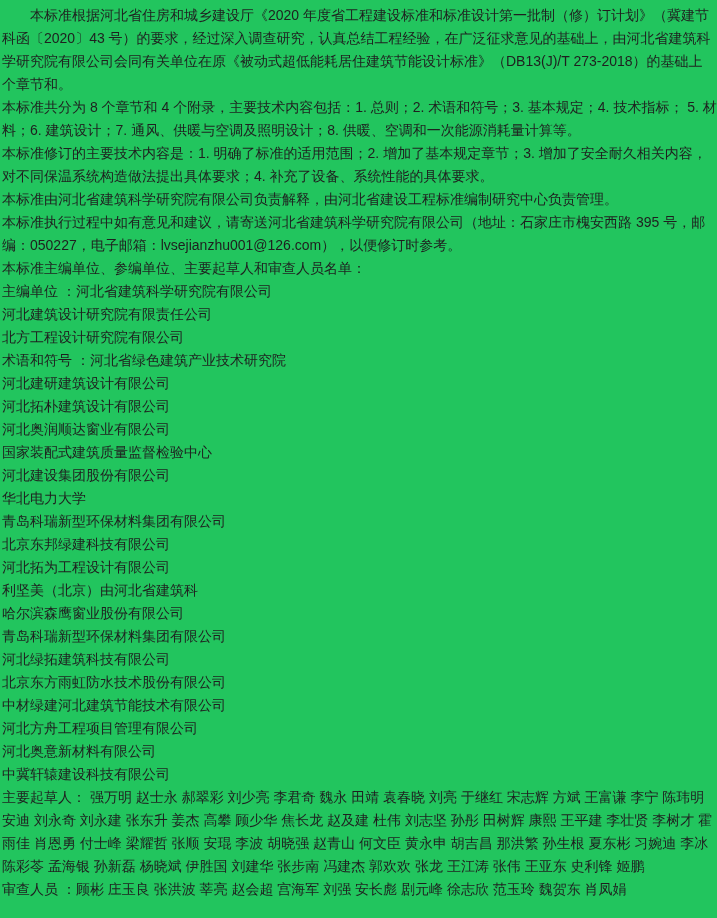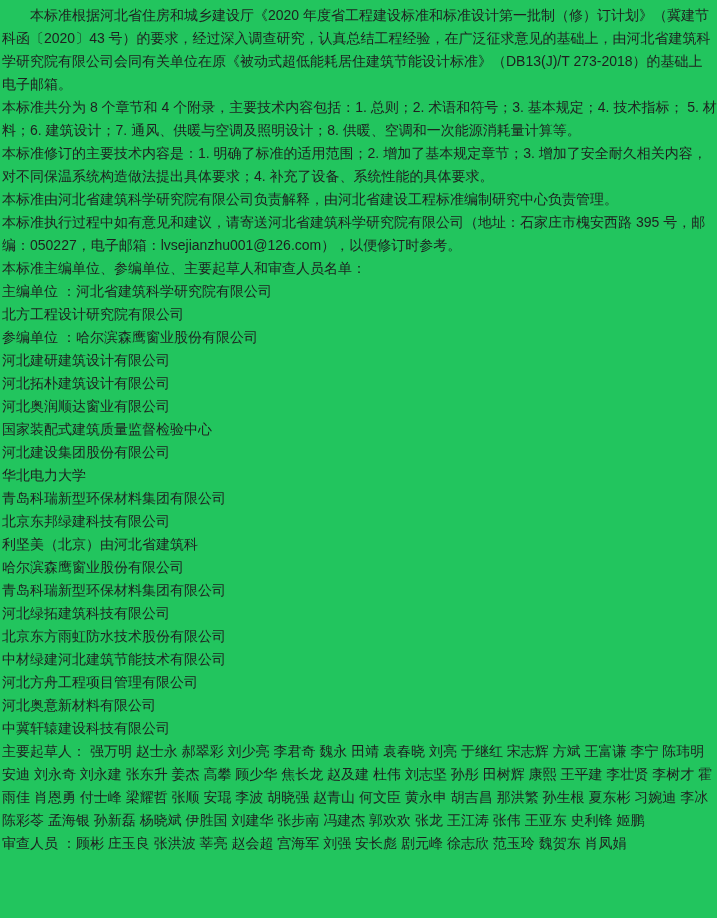--- a/index.html
+++ b/index.html
@@ -28,21 +28,21 @@
 </style>
 </head>
 <body>
 
 <div class="page">
 
   <div class="para">
     <div class="line indent">本标准根据河北省住房和城乡建设厅《2020 年度省工程建设标准和标准设计第一批制（修）订计划》（冀建节</div>
     <div class="line">科函〔2020〕43 号）的要求，经过深入调查研究，认真总结工程经验，在广泛征求意见的基础上，由河北省建筑科</div>
     <div class="line">学研究院有限公司会同有关单位在原《被动式超低能耗居住建筑节能设计标准》（DB13(J)/T 273-2018）的基础上</div>
-    <div class="line">电子邮箱。</div>
+    <div class="line">个章节和。</div>
   </div>
 
   <div class="para">
     <div class="line">本标准共分为 8 个章节和 4 个附录，主要技术内容包括：1. 总则；2. 术语和符号；3. 基本规定；4. 技术指标； 5. 材</div>
     <div class="line">料；6. 建筑设计；7. 通风、供暖与空调及照明设计；8. 供暖、空调和一次能源消耗量计算等。</div>
   </div>
 
   <div class="para">
     <div class="line">本标准修订的主要技术内容是：1. 明确了标准的适用范围；2. 增加了基本规定章节；3. 增加了安全耐久相关内容，</div>
     <div class="line">对不同保温系统构造做法提出具体要求；4. 补充了设备、系统性能的具体要求。</div>
@@ -56,33 +56,35 @@
     <div class="line">本标准执行过程中如有意见和建议，请寄送河北省建筑科学研究院有限公司（地址：石家庄市槐安西路 395 号，邮</div>
     <div class="line">编：050227，电子邮箱：lvsejianzhu001@126.com），以便修订时参考。</div>
   </div>
 
   <div class="para">
     <div class="line">本标准主编单位、参编单位、主要起草人和审查人员名单：</div>
   </div>
 
   <div class="para">
     <div class="line">主编单位 ：河北省建筑科学研究院有限公司</div>
+    <div class="line">河北建筑设计研究院有限责任公司</div>
     <div class="line">北方工程设计研究院有限公司</div>
   </div>
 
   <div class="para">
-    <div class="line">参编单位 ：哈尔滨森鹰窗业股份有限公司</div>
+    <div class="line">术语和符号 ：河北省绿色建筑产业技术研究院</div>
     <div class="line">河北建研建筑设计有限公司</div>
     <div class="line">河北拓朴建筑设计有限公司</div>
     <div class="line">河北奥润顺达窗业有限公司</div>
     <div class="line">国家装配式建筑质量监督检验中心</div>
     <div class="line">河北建设集团股份有限公司</div>
     <div class="line">华北电力大学</div>
     <div class="line">青岛科瑞新型环保材料集团有限公司</div>
     <div class="line">北京东邦绿建科技有限公司</div>
+    <div class="line">河北拓为工程设计有限公司</div>
     <div class="line">利坚美（北京）由河北省建筑科</div>
     <div class="line">哈尔滨森鹰窗业股份有限公司</div>
     <div class="line">青岛科瑞新型环保材料集团有限公司</div>
     <div class="line">河北绿拓建筑科技有限公司</div>
     <div class="line">北京东方雨虹防水技术股份有限公司</div>
     <div class="line">中材绿建河北建筑节能技术有限公司</div>
     <div class="line">河北方舟工程项目管理有限公司</div>
     <div class="line">河北奥意新材料有限公司</div>
     <div class="line">中冀轩辕建设科技有限公司</div>
   </div>

